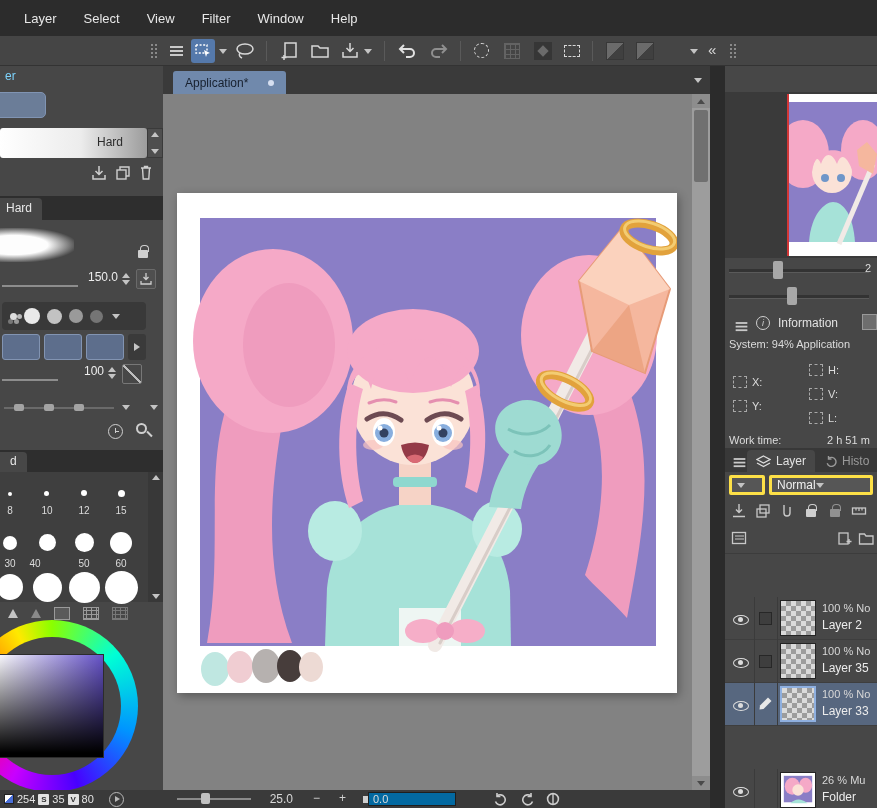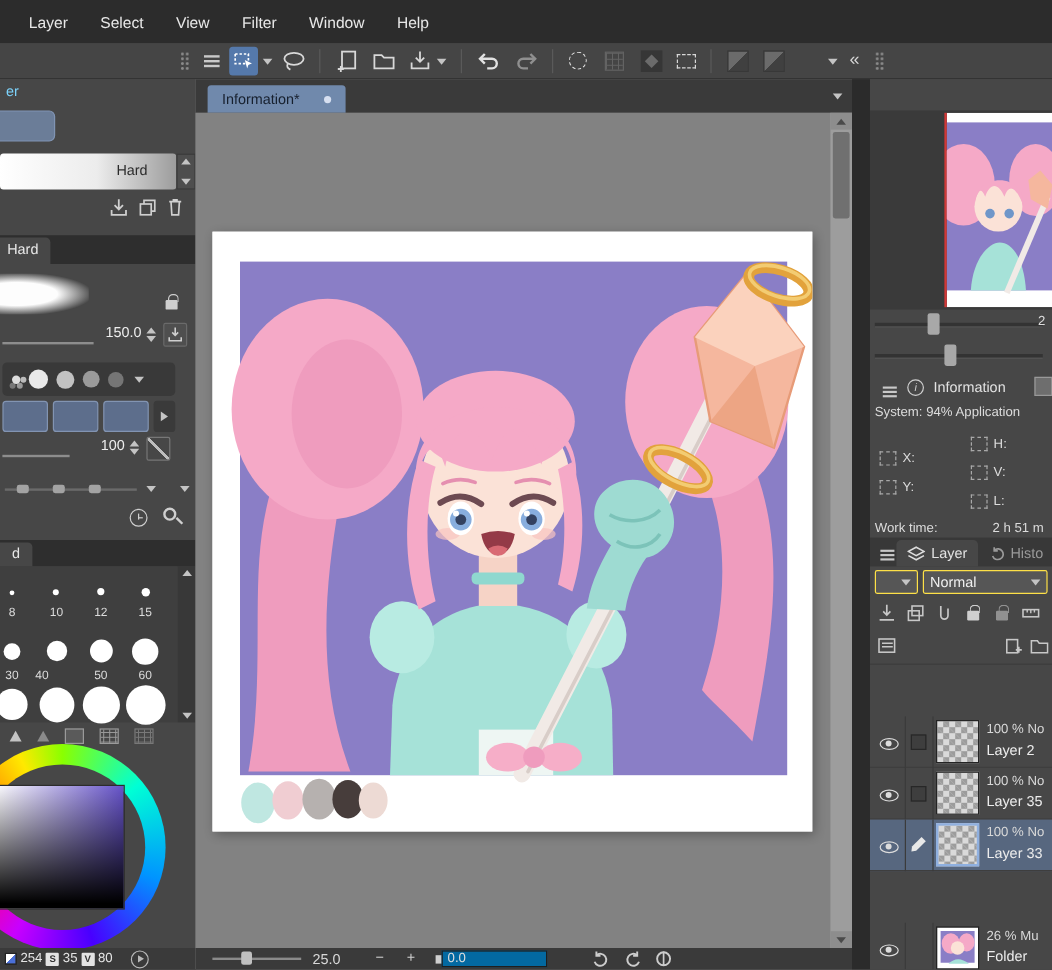--- a/index.html
+++ b/index.html
@@ -103,21 +103,21 @@
 .redline{position:absolute;left:62px;top:2px;width:2px;height:162px;background:#d23737}
 .navslider{position:absolute;left:0;width:152px;height:24px}
 .navtrack{position:absolute;left:4px;top:11px;width:140px;height:4px;background:#333;border-bottom:1px solid #5a5a5a}
 .navhandle{position:absolute;top:3px;width:10px;height:18px;background:#a8a8a8;border-radius:2px}
 .iinfo{width:14px;height:14px;border:1.5px solid #cfcfcf;border-radius:50%;font-size:9px;font-style:italic;
        display:flex;align-items:center;justify-content:center;color:#cfcfcf}
 .dashic{position:absolute;width:14px;height:12px;border:1px dashed #a8a8a8}
 .lhead{position:absolute;left:0;top:382px;width:152px;height:24px;background:#383838}
 .lhtab{position:absolute;left:22px;top:2px;height:22px;background:#474747;border-radius:4px 4px 0 0;
        display:flex;align-items:center;gap:5px;padding:0 9px;font-size:12px}
-.combo{position:absolute;background:#565656;border:1px solid #fde047;border-radius:2px;height:20px;display:flex;align-items:center;justify-content:space-between;padding:0 5px;font-size:12px;color:#efefef}
+.combo{position:absolute;background:#565656;border:3px solid #fde047;border-radius:2px;height:20px;display:flex;align-items:center;padding:0 5px;font-size:12px;color:#efefef}
 .lrow{position:absolute;left:0;width:152px;height:43px;border-bottom:1px solid #3e3e3e}
 .lrow.sel{background:#57677f}
 .colsep{position:absolute;top:0;width:1px;height:43px;background:#3b3b3b}
 .eye{position:absolute;width:16px;height:16px}
 .eye::before{content:"";position:absolute;left:0;top:3.5px;width:14px;height:8px;border:1.6px solid #dcdcdc;border-radius:50%}
 .eye::after{content:"";position:absolute;left:5px;top:5.5px;width:5px;height:5px;background:#dcdcdc;border-radius:50%}
 .cbx{position:absolute;left:34px;top:15px;width:13px;height:13px;background:#3e3e3e;border:1px solid #272727}
 .thumb{position:absolute;left:55px;top:3px;width:36px;height:36px;border:1px solid #242424}
 .thumb.selb{border:2px solid #8fb0e0}
 .checker{background-image:linear-gradient(45deg,#9c9c9c 25%,transparent 25%,transparent 75%,#9c9c9c 75%),
@@ -346,21 +346,21 @@
       <span>80</span>
       <div class="playcirc">
           <i></i>
         </div>
     </div>
   </div>
 
   <div class="carea">
     <div class="tabstrip">
       <div class="doctab">
-        <span>Information*</span>
+        <span>Application*</span>
         <div class="docdot"></div>
       </div>
       <div class="abs chvd" style="left:531px;top:12px"></div>
     </div>
 
     <div class="viewport">
       <div class="canvas">
         <svg viewBox="0 0 500 500" width="500" height="500">
           <rect width="500" height="500" fill="#ffffff"></rect>
           <rect x="23" y="25" width="456" height="428" fill="#8a7ec6"></rect>
@@ -446,21 +446,21 @@
         </div>
       <div class="vthumb"></div>
       <div class="sbarrow" style="top:682px">
           <div class="chvd" style="border-top-color:#4a4a4a"></div>
         </div>
     </div>
 
     <div class="cstatus">
       <div class="abs sline" style="left:14px;top:8px;width:74px;background:#8a8a8a"></div>
       <div class="abs" style="left:38px;top:3px;width:9px;height:11px;background:#c0c0c0;border-radius:2px"></div>
-      <span class="abs" style="left:88px;top:2px;width:42px;text-align:center">25.0</span>
+      <span class="abs" style="left:88px;top:2px;width:42px;text-align:right">25.0</span>
       <span class="abs" style="left:150px;top:1px;color:#cfcfcf">−</span>
       <span class="abs" style="left:176px;top:1px;color:#cfcfcf">+</span>
       <div class="abs" style="left:200px;top:6px;width:7px;height:7px;background:#cfcfcf"></div>
       <div class="rotfield"><span>0.0</span></div>
       <div class="abs" style="left:330px;top:2px">
         <svg width="16" height="14">
             <path d="M4 4 a5 5 0 1 1 -1.5 5.5" fill="none" stroke="#cccccc" stroke-width="1.6"></path>
             <path d="M4 1 v3.4 h3.4" fill="none" stroke="#cccccc" stroke-width="1.6"></path>
           </svg>
       </div>

